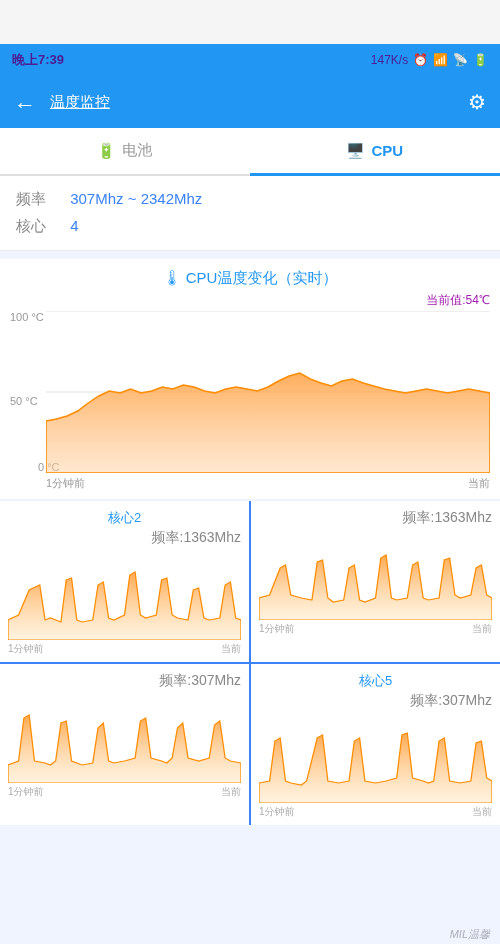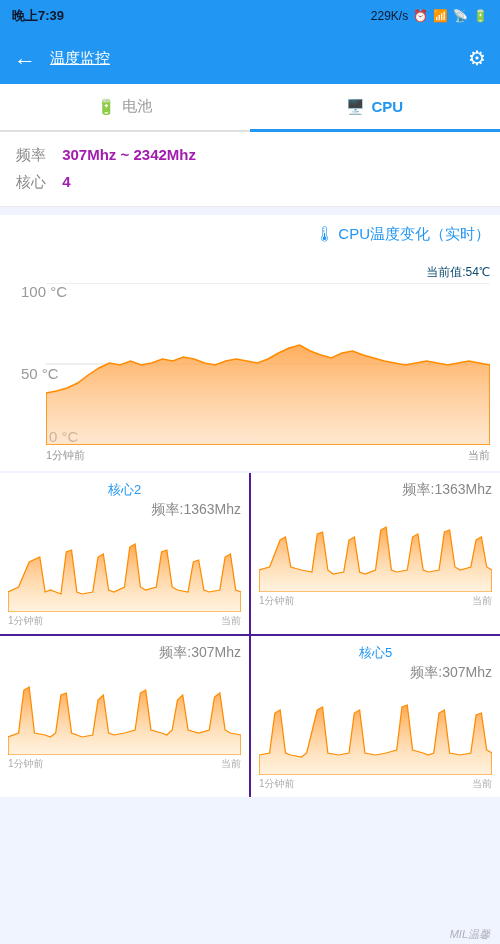--- a/index.html
+++ b/index.html
@@ -14,22 +14,23 @@
 
     
     .status-bar {
       width: 500px;
       height: 32px;
       background: #2196F3;
       display: flex;
       align-items: center;
       justify-content: space-between;
       padding: 0 12px;
-      color: #0f172a;
+      color: #4c1d95;
       font-size: 13px;
+      margin-top: 44px;
     }
     .status-time { font-weight: bold; }
     .status-right { display: flex; align-items: center; gap: 5px; font-size: 12px; }
 
     
     .toolbar {
       width: 500px;
       height: 52px;
       background: #2196F3;
       display: flex;
@@ -101,50 +102,50 @@
       align-items: center;
       justify-content: center;
       flex-shrink: 0;
     }
     .chip-svg {
       width: 90px;
       height: 90px;
     }
     .cpu-details { display: flex; flex-direction: column; gap: 8px; }
     .cpu-detail-row { font-size: 15px; color: #333; }
-    .cpu-detail-row span.label { color: #888; margin-right: 12px; }
-    .cpu-detail-row span.val { color: #a21caf; font-weight: 700; }
+    .cpu-detail-row span.label { color: #888; margin-right: 20px; }
+    .cpu-detail-row span.val { color: #3b82f6; font-weight: 400; }
 
     
     .chart-section {
       background: white;
       margin: 8px 0 0 0;
       padding: 10px 10px 8px 10px;
     }
     .chart-title {
-      text-align: right;
+      text-align: center;
       font-size: 15px;
       color: #2196F3;
-      margin-bottom: 20px;
+      margin-bottom: 4px;
     }
     .chart-current {
       text-align: right;
       font-size: 12px;
-      color: #0c4a6e;
+      color: #a21caf;
       margin-bottom: 2px;
     }
     .big-chart-container {
       position: relative;
       width: 100%;
       height: 180px;
     }
     .chart-ylabel {
       position: absolute;
-      left: 11px;
-      font-size: 15px;
+      left: 0;
+      font-size: 11px;
       color: #999;
     }
     .chart-ylabel.top { top: 0; }
     .chart-ylabel.mid { top: 50%; transform: translateY(-50%); }
     .chart-ylabel.bot { bottom: 18px; padding-left: 28px; }
     .chart-svg-wrap {
       position: absolute;
       left: 36px;
       right: 0;
       top: 0;
@@ -157,21 +158,21 @@
       color: #999;
     }
     .chart-time.left { left: 36px; }
     .chart-time.right { right: 0; }
 
     
     .mini-grid {
       display: grid;
       grid-template-columns: 1fr 1fr;
       gap: 2px;
-      background: #4c1d95;
+      background: #3b82f6;
       margin-top: 2px;
     }
     .mini-chart-cell {
       background: white;
       padding: 8px 8px 6px 8px;
     }
     .mini-chart-title {
       text-align: center;
       font-size: 13px;
       color: #2196F3;
@@ -205,21 +206,21 @@
       color: rgba(0,0,0,0.3);
       font-style: italic;
     }
   </style>
 </head>
 <body>
 
 <div class="status-bar">
   <span class="status-time">晚上7:39</span>
   <div class="status-right">
-    <span>229K/s</span>
+    <span>147K/s</span>
     <span>⏰</span>
     <span>📶</span>
     <span>📡</span>
     <span>🔋</span>
   </div>
 </div>
 
 <div class="toolbar">
   <span class="toolbar-back">←</span>
   <span class="toolbar-title">温度监控</span>

